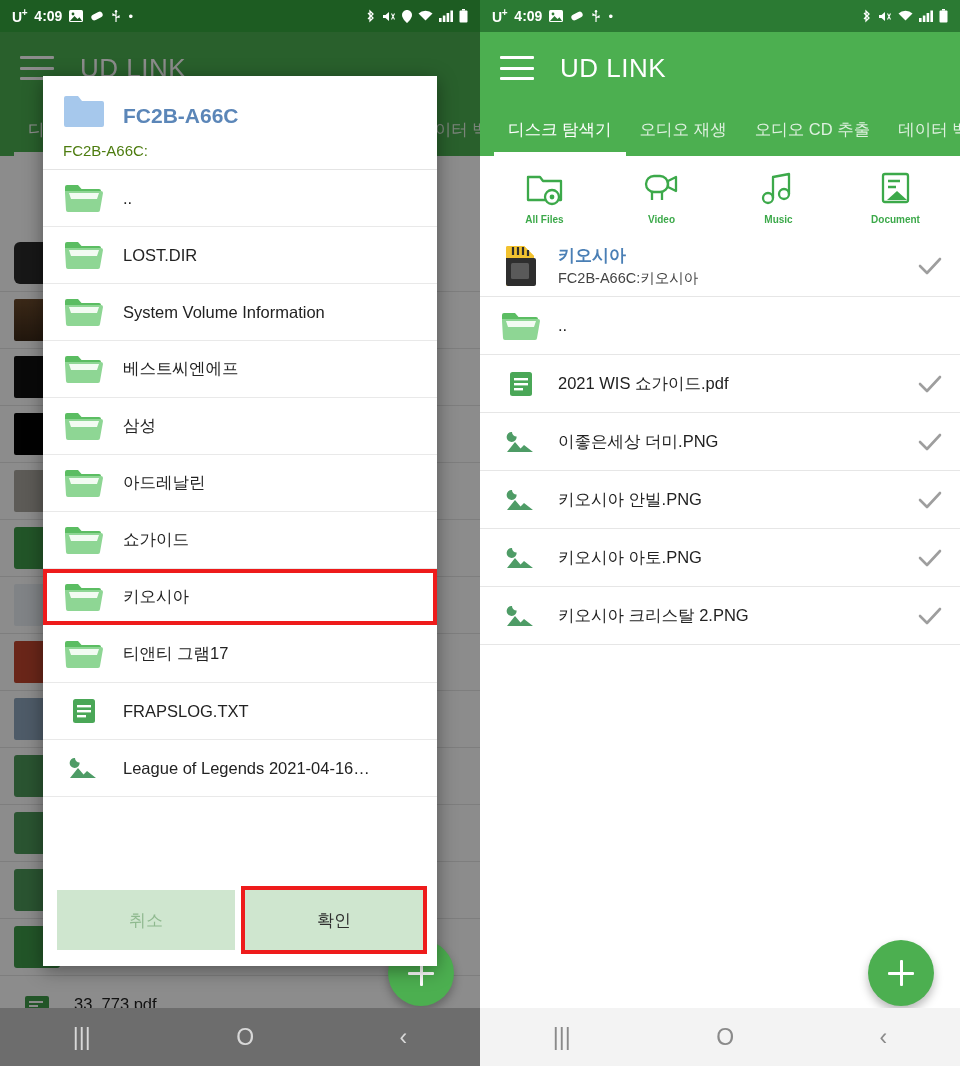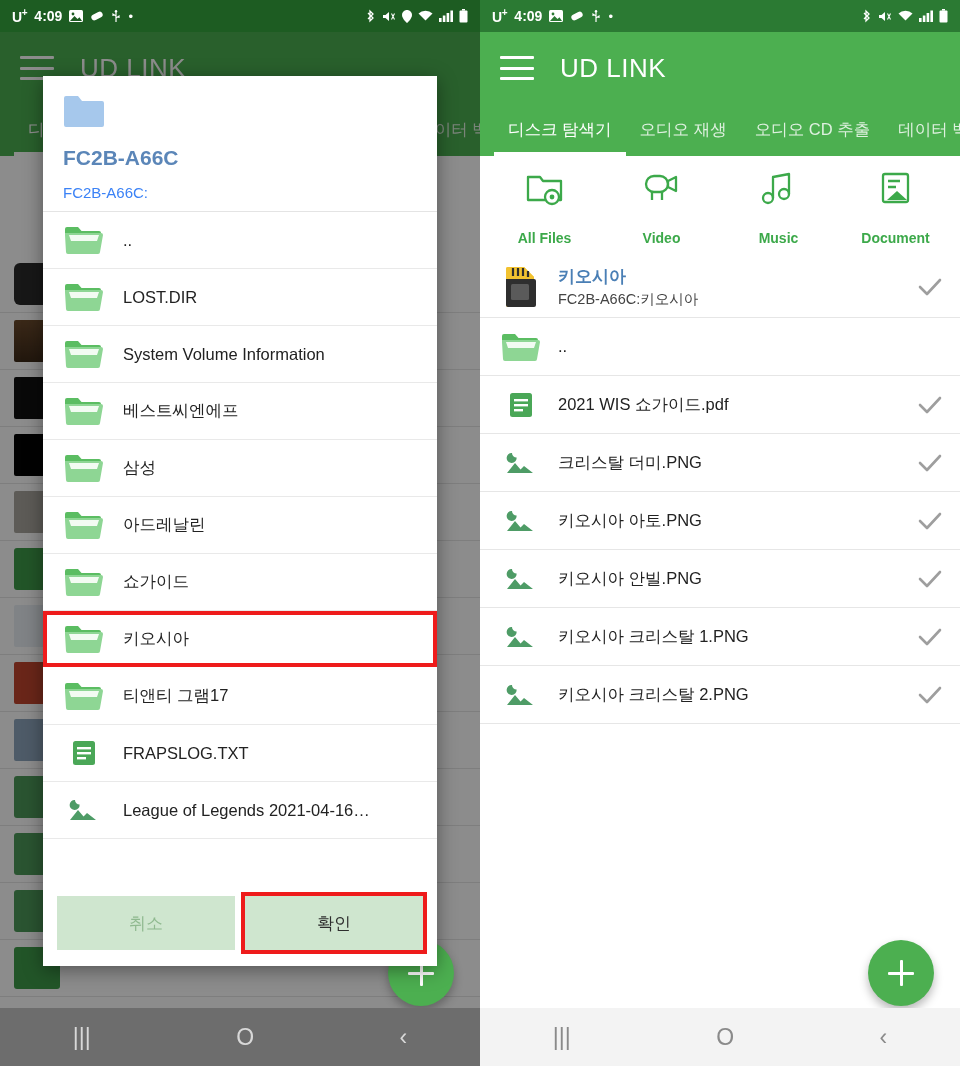--- a/index.html
+++ b/index.html
@@ -50,21 +50,21 @@
   }
 
   
   .categories {
     display: flex; align-items: flex-start; justify-content: space-around;
     padding: 14px 6px 10px; background: #fff;
   }
   .cat { display: flex; flex-direction: column; align-items: center; gap: 6px; width: 88px; cursor: pointer; }
   .cat-ico { width: 40px; height: 38px; color: #3ca94a; }
   .cat-ico svg { width: 100%; height: 100%; display: block; }
-  .cat-label { font-size: 14px; color: #3ca94a; font-weight: bold; margin-top: 16px; }
+  .cat-label { font-size: 10px; color: #3ca94a; font-weight: bold; }
 
   
   .filelist { background: #fff; }
   .frow {
     display: flex; align-items: center; min-height: 58px; padding: 0 16px 0 18px;
     border-bottom: 1px solid #e6e6e6; gap: 14px; cursor: pointer;
   }
   .frow .ico { width: 46px; min-width: 46px; height: 42px; display: flex; align-items: center; justify-content: center; }
   .frow .ico svg { display: block; }
   .fname { flex: 1; font-size: 16.5px; color: #222; overflow: hidden; text-overflow: ellipsis; white-space: nowrap; }
@@ -110,36 +110,36 @@
     position: absolute; left: 0; top: 0; width: 480px; height: 1066px;
     background: rgba(0,0,0,.45); z-index: 3;
   }
 
   .dialog {
     position: absolute; left: 43px; top: 76px; width: 394px; height: 890px;
     background: #fff; z-index: 4; display: flex; flex-direction: column;
     box-shadow: 0 4px 18px rgba(0,0,0,.4);
   }
   .dlg-head { padding: 18px 20px 10px; }
-  .dlg-titlerow { display: flex; align-items: flex-start; gap: 18px; flex-direction: column; }
+  .dlg-titlerow { display: flex; align-items: flex-end; gap: 18px; }
   .dlg-foldericon { width: 42px; height: 34px; }
   .dlg-title { font-size: 21px; font-weight: bold; color: #5b86b8; }
-  .dlg-path { font-size: 15px; color: #3b82f6; margin-top: 14px; }
+  .dlg-path { font-size: 15px; color: #4d7c0f; margin-top: 14px; }
   .dlg-body { flex: 1; overflow: hidden; border-top: 1px solid #e4e4e4; position: relative; }
   .dlg-row {
     display: flex; align-items: center; height: 57px; padding: 0 16px 0 18px;
     border-bottom: 1px solid #e9e9e9; gap: 16px; cursor: pointer; background: #fff;
   }
   .dlg-row .ico { width: 46px; min-width: 46px; height: 40px; display: flex; align-items: center; justify-content: center; }
   .dlg-name { font-size: 16.5px; color: #222; overflow: hidden; text-overflow: ellipsis; white-space: nowrap; }
   .dlg-row.hl { box-shadow: inset 0 0 0 4px #ee1b1b; border-bottom-color: transparent; }
 
   .dlg-actions { display: flex; gap: 10px; padding: 12px 14px 16px; background: #fff; }
   .btn {
-    flex: 1; height: 54px; background: #cfe6cf; display: flex; align-items: center; justify-content: center;
+    flex: 1; height: 60px; background: #cfe6cf; display: flex; align-items: center; justify-content: center;
     font-size: 17px; cursor: pointer; border: none;
   }
   .btn.cancel { color: #8fb98f; }
   .btn.confirm { color: #2e2e2e; box-shadow: 0 0 0 4px #ee1b1b; }
 
   .navbar.dim { background: #6d6d6d; }
   .navbar.dim .navbtn { color: #d8d8d8; }
 </style>
 </head>
 <body>
@@ -598,76 +598,62 @@
             </svg>
           </div>
       </div>
       <div class="frow">
         <div class="ico">
             <svg width="34" height="30" viewBox="0 0 34 30">
               <path d="M8 5a4.5 4.5 0 004.6 4.5A5 5 0 118 5z" fill="#4e9c66"></path>
               <path d="M3 25l8-10 5.5 6.5L20 18l9 7z" fill="#4e9c66"></path>
             </svg>
           </div>
-        <div class="fname">크리스탈 더미.PNG</div>
+        <div class="fname">이좋은세상 더미.PNG</div>
         <div class="check">
             <svg width="24" height="20" viewBox="0 0 24 20">
               <path d="M2 10l7 7L22 3" fill="none" stroke="#9e9e9e" stroke-width="2.6" stroke-linecap="round" stroke-linejoin="round"></path>
             </svg>
           </div>
       </div>
       <div class="frow">
         <div class="ico">
             <svg width="34" height="30" viewBox="0 0 34 30">
               <path d="M8 5a4.5 4.5 0 004.6 4.5A5 5 0 118 5z" fill="#4e9c66"></path>
               <path d="M3 25l8-10 5.5 6.5L20 18l9 7z" fill="#4e9c66"></path>
             </svg>
           </div>
-        <div class="fname">키오시아 아토.PNG</div>
+        <div class="fname">키오시아 안빌.PNG</div>
         <div class="check">
             <svg width="24" height="20" viewBox="0 0 24 20">
               <path d="M2 10l7 7L22 3" fill="none" stroke="#9e9e9e" stroke-width="2.6" stroke-linecap="round" stroke-linejoin="round"></path>
             </svg>
           </div>
       </div>
       <div class="frow">
         <div class="ico">
             <svg width="34" height="30" viewBox="0 0 34 30">
               <path d="M8 5a4.5 4.5 0 004.6 4.5A5 5 0 118 5z" fill="#4e9c66"></path>
               <path d="M3 25l8-10 5.5 6.5L20 18l9 7z" fill="#4e9c66"></path>
             </svg>
           </div>
-        <div class="fname">키오시아 안빌.PNG</div>
+        <div class="fname">키오시아 아토.PNG</div>
         <div class="check">
             <svg width="24" height="20" viewBox="0 0 24 20">
               <path d="M2 10l7 7L22 3" fill="none" stroke="#9e9e9e" stroke-width="2.6" stroke-linecap="round" stroke-linejoin="round"></path>
             </svg>
           </div>
       </div>
       <div class="frow">
         <div class="ico">
             <svg width="34" height="30" viewBox="0 0 34 30">
               <path d="M8 5a4.5 4.5 0 004.6 4.5A5 5 0 118 5z" fill="#4e9c66"></path>
               <path d="M3 25l8-10 5.5 6.5L20 18l9 7z" fill="#4e9c66"></path>
             </svg>
           </div>
-        <div class="fname">키오시아 크리스탈 1.PNG</div>
-        <div class="check">
-            <svg width="24" height="20" viewBox="0 0 24 20">
-              <path d="M2 10l7 7L22 3" fill="none" stroke="#9e9e9e" stroke-width="2.6" stroke-linecap="round" stroke-linejoin="round"></path>
-            </svg>
-          </div>
-      </div>
-      <div class="frow">
-        <div class="ico">
-            <svg width="34" height="30" viewBox="0 0 34 30">
-              <path d="M8 5a4.5 4.5 0 004.6 4.5A5 5 0 118 5z" fill="#4e9c66"></path>
-              <path d="M3 25l8-10 5.5 6.5L20 18l9 7z" fill="#4e9c66"></path>
-            </svg>
-          </div>
         <div class="fname">키오시아 크리스탈 2.PNG</div>
         <div class="check">
             <svg width="24" height="20" viewBox="0 0 24 20">
               <path d="M2 10l7 7L22 3" fill="none" stroke="#9e9e9e" stroke-width="2.6" stroke-linecap="round" stroke-linejoin="round"></path>
             </svg>
           </div>
       </div>
     </div>
 
     <div class="fab"></div>

